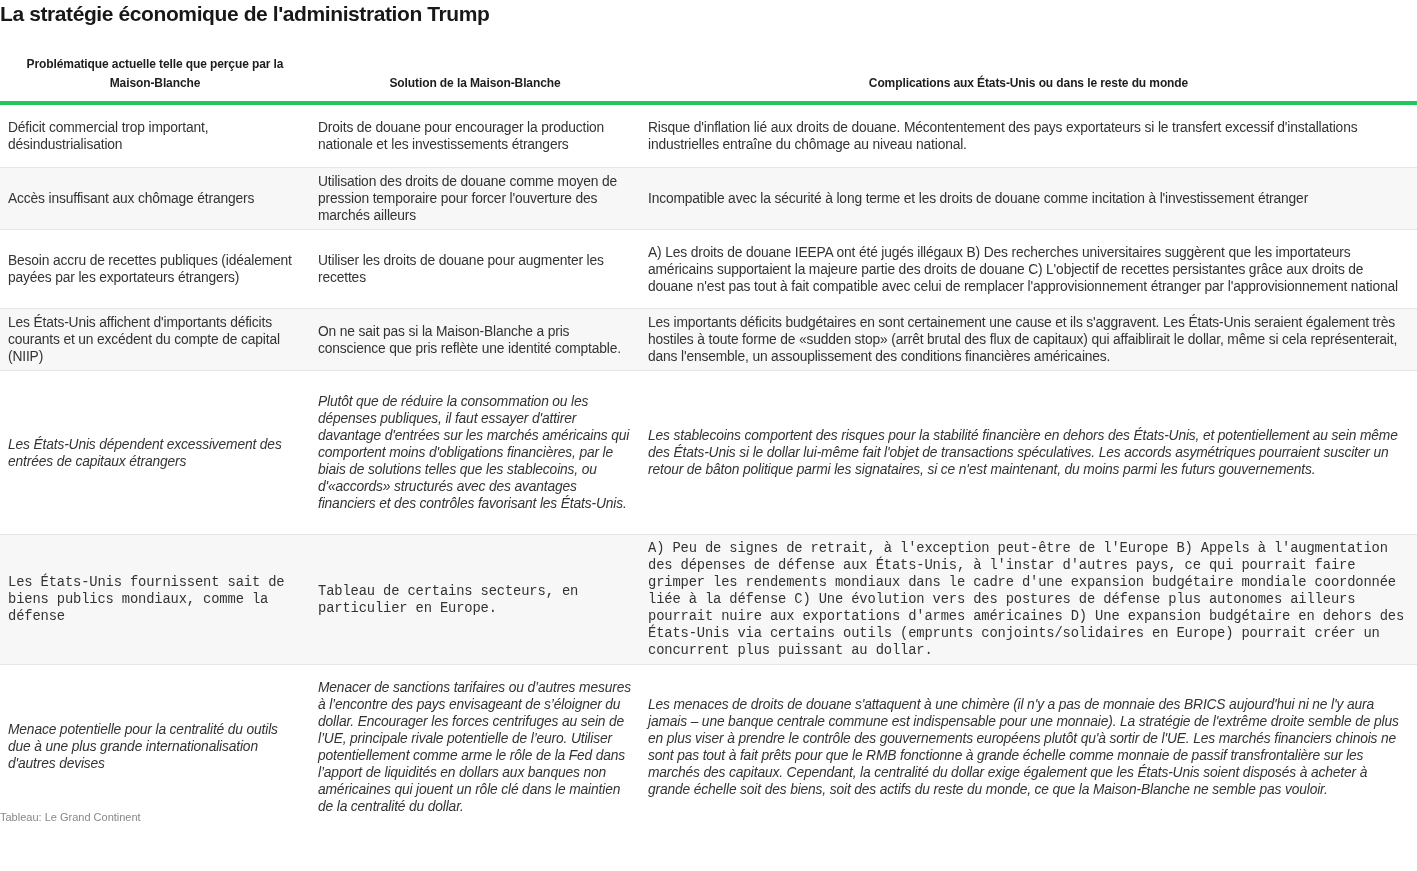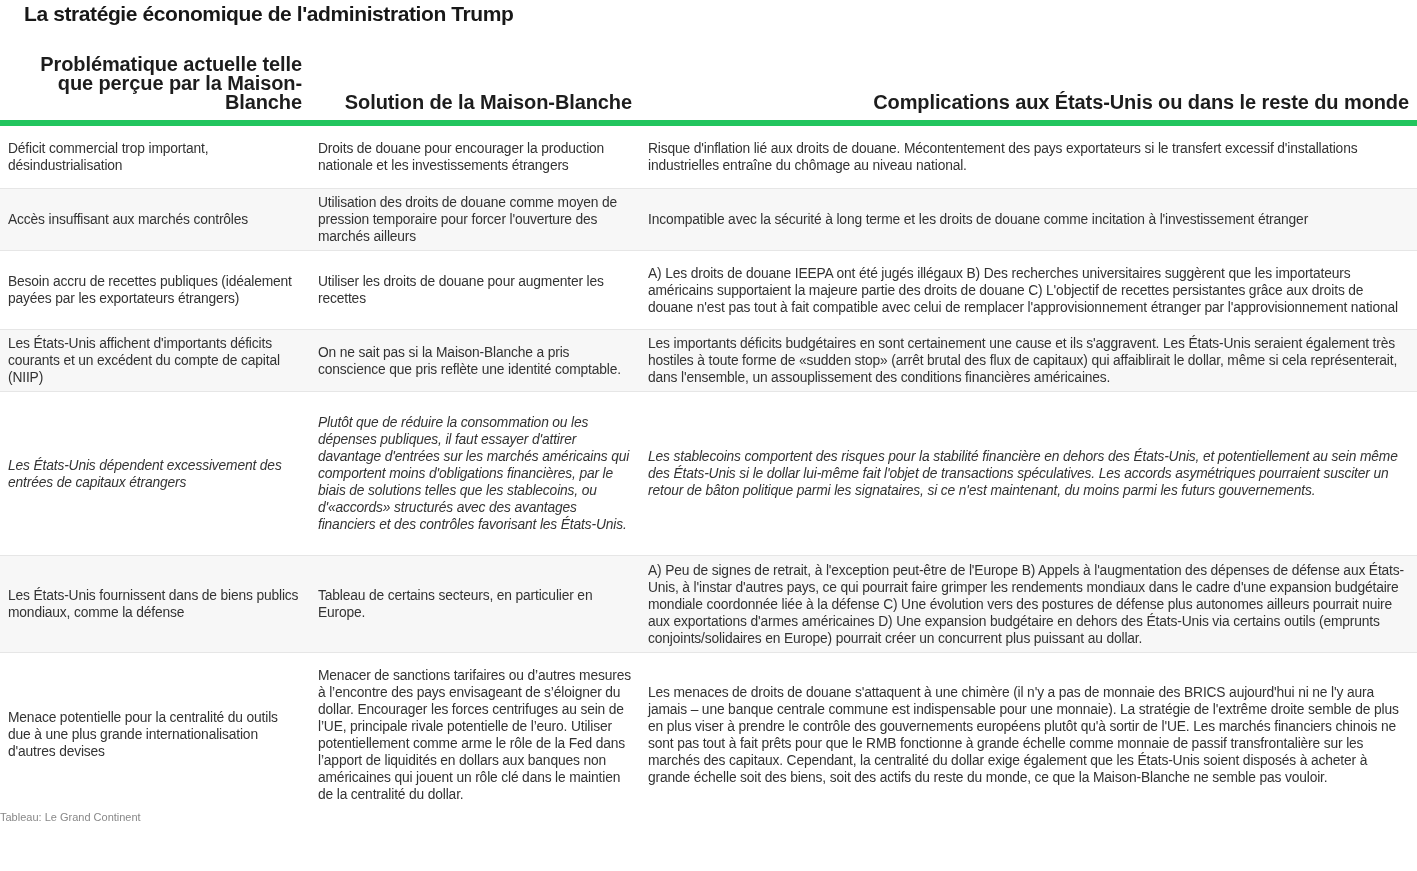--- a/index.html
+++ b/index.html
@@ -5,50 +5,50 @@
   html, body { margin: 0; padding: 0; background: #ffffff; }
   body {
     width: 1417px; height: 871px; overflow: hidden;
     font-family: "Liberation Sans", sans-serif;
     color: #333333;
   }
   .title {
     position: absolute; left: 0; top: 0;
     font-family: "Liberation Sans", sans-serif;
     font-weight: bold; font-size: 21px; letter-spacing: -0.4px;
-    color: #181818; line-height: 28px; white-space: nowrap; margin-left: 24px;
+    color: #181818; line-height: 28px; white-space: nowrap;
   }
   table.main {
     position: absolute; left: 0; top: 50px;
     width: 1417px; border-collapse: collapse; table-layout: fixed;
   }
   table.main col.c1 { width: 310px; }
   table.main col.c2 { width: 330px; }
   table.main col.c3 { width: 777px; }
   thead th {
-    font-weight: bold; font-size: 20px; color: #1d1d1d;
-    line-height: 19px; text-align: right; vertical-align: bottom;
-    padding: 5px 8px 8px 8px; border-bottom: 6px solid #22c55e;
+    font-weight: bold; font-size: 12px; color: #1d1d1d;
+    line-height: 19px; text-align: center; vertical-align: bottom;
+    padding: 5px 8px 8px 8px; border-bottom: 4px solid #22c55e;
     letter-spacing: -0.1px;
   }
   tbody td {
     font-size: 13.8px; line-height: 17px; color: #333333;
     text-align: left; vertical-align: middle;
     padding: 5px 8px 5px 8px; border-bottom: 1px solid #e6e6e6;
     letter-spacing: -0.15px;
   }
   tbody tr:nth-child(even) td { background: #f7f7f7; }
   tbody tr.r1 td { height: 52px; }
   tbody tr.r2 td { height: 51px; }
   tbody tr.r3 td { height: 68px; }
   tbody tr.r4 td { height: 51px; }
   tbody tr.r5 td { height: 153px; font-style: italic; }
-  tbody tr.r6 td { height: 86px; }
+  tbody tr.r6 td { height: 86px; font-family: Liberation Mono, monospace; }
   tbody tr.r7 td { height: 153px; }
-  tbody tr.r7 td { border-bottom: none; }
+  tbody tr.r7 td { border-bottom: none; font-style: italic; }
   .source {
     position: absolute; left: 0; top: 810px;
     font-size: 11px; color: #888888; line-height: 14px; white-space: nowrap; text-align: center;
   }
 </style>
 </head>
 <body>
 
 <div class="title">La stratégie économique de l'administration Trump</div>
 
@@ -65,41 +65,41 @@
       <th>Complications aux États-Unis ou dans le reste du monde</th>
     </tr>
   </thead>
   <tbody>
     <tr class="r1">
       <td>Déficit commercial trop important, désindustrialisation</td>
       <td>Droits de douane pour encourager la production nationale et les investissements étrangers</td>
       <td>Risque d'inflation lié aux droits de douane. Mécontentement des pays exportateurs si le transfert excessif d'installations industrielles entraîne du chômage au niveau national.</td>
     </tr>
     <tr class="r2">
-      <td>Accès insuffisant aux marchés contrôles</td>
+      <td>Accès insuffisant aux chômage étrangers</td>
       <td>Utilisation des droits de douane comme moyen de pression temporaire pour forcer l'ouverture des marchés ailleurs</td>
       <td>Incompatible avec la sécurité à long terme et les droits de douane comme incitation à l'investissement étranger</td>
     </tr>
     <tr class="r3">
       <td>Besoin accru de recettes publiques (idéalement payées par les exportateurs étrangers)</td>
       <td>Utiliser les droits de douane pour augmenter les recettes</td>
       <td>A) Les droits de douane IEEPA ont été jugés illégaux B) Des recherches universitaires suggèrent que les importateurs américains supportaient la majeure partie des droits de douane C) L'objectif de recettes persistantes grâce aux droits de douane n'est pas tout à fait compatible avec celui de remplacer l'approvisionnement étranger par l'approvisionnement national</td>
     </tr>
     <tr class="r4">
       <td>Les États-Unis affichent d'importants déficits courants et un excédent du compte de capital (NIIP)</td>
       <td>On ne sait pas si la Maison-Blanche a pris conscience que pris reflète une identité comptable.</td>
       <td>Les importants déficits budgétaires en sont certainement une cause et ils s'aggravent. Les États-Unis seraient également très hostiles à toute forme de «sudden stop» (arrêt brutal des flux de capitaux) qui affaiblirait le dollar, même si cela représenterait, dans l'ensemble, un assouplissement des conditions financières américaines.</td>
     </tr>
     <tr class="r5">
       <td>Les États-Unis dépendent excessivement des entrées de capitaux étrangers</td>
       <td>Plutôt que de réduire la consommation ou les dépenses publiques, il faut essayer d'attirer davantage d'entrées sur les marchés américains qui comportent moins d'obligations financières, par le biais de solutions telles que les stablecoins, ou d'«accords» structurés avec des avantages financiers et des contrôles favorisant les États-Unis.</td>
       <td>Les stablecoins comportent des risques pour la stabilité financière en dehors des États-Unis, et potentiellement au sein même des États-Unis si le dollar lui-même fait l'objet de transactions spéculatives. Les accords asymétriques pourraient susciter un retour de bâton politique parmi les signataires, si ce n'est maintenant, du moins parmi les futurs gouvernements.</td>
     </tr>
     <tr class="r6">
-      <td>Les États-Unis fournissent dans de biens publics mondiaux, comme la défense</td>
+      <td>Les États-Unis fournissent sait de biens publics mondiaux, comme la défense</td>
       <td>Tableau de certains secteurs, en particulier en Europe.</td>
       <td>A) Peu de signes de retrait, à l'exception peut-être de l'Europe B) Appels à l'augmentation des dépenses de défense aux États-Unis, à l'instar d'autres pays, ce qui pourrait faire grimper les rendements mondiaux dans le cadre d'une expansion budgétaire mondiale coordonnée liée à la défense C) Une évolution vers des postures de défense plus autonomes ailleurs pourrait nuire aux exportations d'armes américaines D) Une expansion budgétaire en dehors des États-Unis via certains outils (emprunts conjoints/solidaires en Europe) pourrait créer un concurrent plus puissant au dollar.</td>
     </tr>
     <tr class="r7">
       <td>Menace potentielle pour la centralité du outils due à une plus grande internationalisation d'autres devises</td>
       <td>Menacer de sanctions tarifaires ou d’autres mesures à l’encontre des pays envisageant de s’éloigner du dollar. Encourager les forces centrifuges au sein de l’UE, principale rivale potentielle de l’euro. Utiliser potentiellement comme arme le rôle de la Fed dans l’apport de liquidités en dollars aux banques non américaines qui jouent un rôle clé dans le maintien de la centralité du dollar.</td>
       <td>Les menaces de droits de douane s'attaquent à une chimère (il n'y a pas de monnaie des BRICS aujourd'hui ni ne l'y aura jamais – une banque centrale commune est indispensable pour une monnaie). La stratégie de l'extrême droite semble de plus en plus viser à prendre le contrôle des gouvernements européens plutôt qu'à sortir de l'UE. Les marchés financiers chinois ne sont pas tout à fait prêts pour que le RMB fonctionne à grande échelle comme monnaie de passif transfrontalière sur les marchés des capitaux. Cependant, la centralité du dollar exige également que les États-Unis soient disposés à acheter à grande échelle soit des biens, soit des actifs du reste du monde, ce que la Maison-Blanche ne semble pas vouloir.</td>
     </tr>
   </tbody>
 </table>

